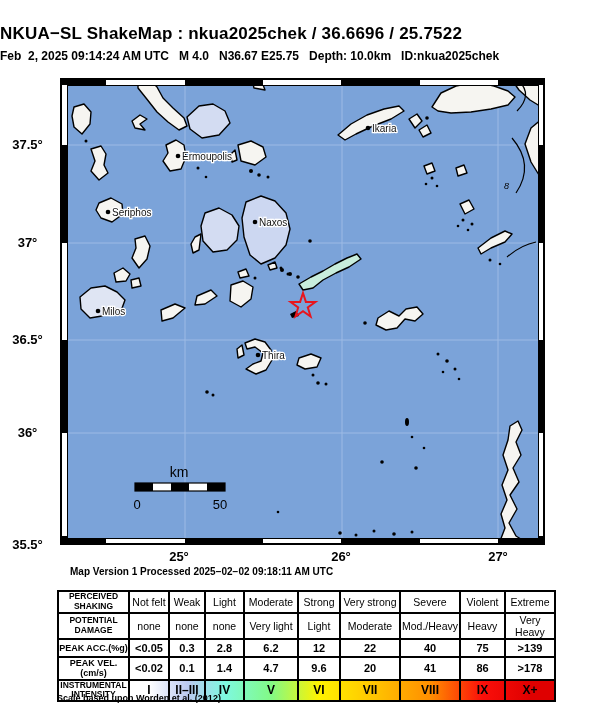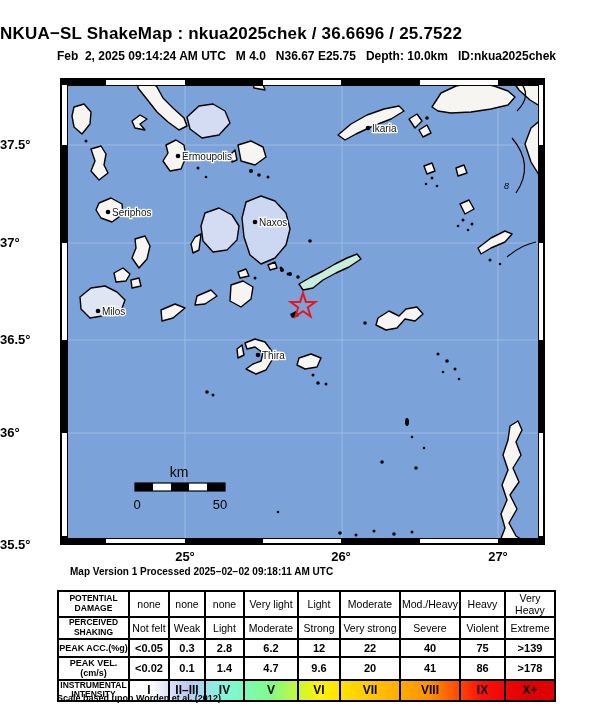--- a/index.html
+++ b/index.html
@@ -6,26 +6,26 @@
   body{
     width:612px;height:718px;position:relative;background:#ffffff;
     font-family:"Liberation Sans","DejaVu Sans",sans-serif;color:#000;
     overflow:hidden;
   }
   .title{
     position:absolute;top:24px;left:0;width:612px;
     font-size:17px;font-weight:bold;letter-spacing:.2px;white-space:pre;
   }
   .subtitle{
-    position:absolute;top:49px;left:0;width:556px;text-align:right;
+    position:absolute;top:49px;left:0;width:556px;text-align:left;
     font-size:12px;font-weight:bold;white-space:pre;
   }
   .map-wrap{position:absolute;left:60px;top:78px;width:485px;height:467px;}
   .ytick{
-    position:absolute;left:0;width:55px;text-align:left;
+    position:absolute;left:0;width:55px;text-align:center;
     font-size:13px;font-weight:bold;height:16px;line-height:16px;
   }
   .xtick{
     position:absolute;top:549px;width:60px;text-align:center;
     font-size:13px;font-weight:bold;height:16px;line-height:16px;
   }
   .version-line{
     position:absolute;left:70px;top:566px;font-size:10px;font-weight:bold;white-space:pre;
   }
   .legend{
@@ -65,21 +65,21 @@
 
 <div class="title">NKUA−SL ShakeMap : nkua2025chek / 36.6696 / 25.7522</div>
 <div class="subtitle">Feb  2, 2025 09:14:24 AM UTC   M 4.0   N36.67 E25.75   Depth: 10.0km   ID:nkua2025chek</div>
 
 <div class="ytick" style="top:137px">37.5°</div>
 <div class="ytick" style="top:235px">37°</div>
 <div class="ytick" style="top:332px">36.5°</div>
 <div class="ytick" style="top:425px">36°</div>
 <div class="ytick" style="top:537px">35.5°</div>
 
-<div class="xtick" style="left:155px">25°</div>
+<div class="xtick" style="left:149px">25°</div>
 <div class="xtick" style="left:311px">26°</div>
 <div class="xtick" style="left:468px">27°</div>
 
 <div class="map-wrap">
 <svg width="485" height="467" viewBox="0 0 485 467">
   <defs>
     <clipPath id="mapclip">
           <rect x="2" y="2" width="481" height="463"></rect>
         </clipPath>
   </defs>
@@ -261,48 +261,48 @@
     <col style="width:54px">
       <col style="width:42px">
       <col style="width:60px">
       <col style="width:60px">
     <col style="width:45px">
       <col style="width:50px">
   </colgroup>
   <tbody>
       <tr class="r-text">
     <td class="rowhead">
+      <div>PERCEIVED</div>
+      <div>SHAKING</div>
+    </td>
+    <td class="val">Not felt</td>
+    <td class="val">Weak</td>
+    <td class="val">Light</td>
+    <td class="val">Moderate</td>
+    <td class="val">Strong</td>
+    <td class="val">Very strong</td>
+    <td class="val">Severe</td>
+    <td class="val">Violent</td>
+    <td class="val">Extreme</td>
+  </tr>
+  <tr class="r-text">
+    <td class="rowhead">
       <div>POTENTIAL</div>
       <div>DAMAGE</div>
     </td>
     <td class="val">none</td>
     <td class="val">none</td>
     <td class="val">none</td>
     <td class="val">Very light</td>
     <td class="val">Light</td>
     <td class="val">Moderate</td>
     <td class="val">Mod./Heavy</td>
     <td class="val">Heavy</td>
     <td class="val">Very Heavy</td>
   </tr>
-  <tr class="r-text">
-    <td class="rowhead">
-      <div>PERCEIVED</div>
-      <div>SHAKING</div>
-    </td>
-    <td class="val">Not felt</td>
-    <td class="val">Weak</td>
-    <td class="val">Light</td>
-    <td class="val">Moderate</td>
-    <td class="val">Strong</td>
-    <td class="val">Very strong</td>
-    <td class="val">Severe</td>
-    <td class="val">Violent</td>
-    <td class="val">Extreme</td>
-  </tr>
   <tr class="r-acc">
     <td class="rowhead single">
       <div>PEAK ACC.(%g)</div>
     </td>
     <td class="val">&lt;0.05</td>
     <td class="val">0.3</td>
     <td class="val">2.8</td>
     <td class="val">6.2</td>
     <td class="val">12</td>
     <td class="val">22</td>

